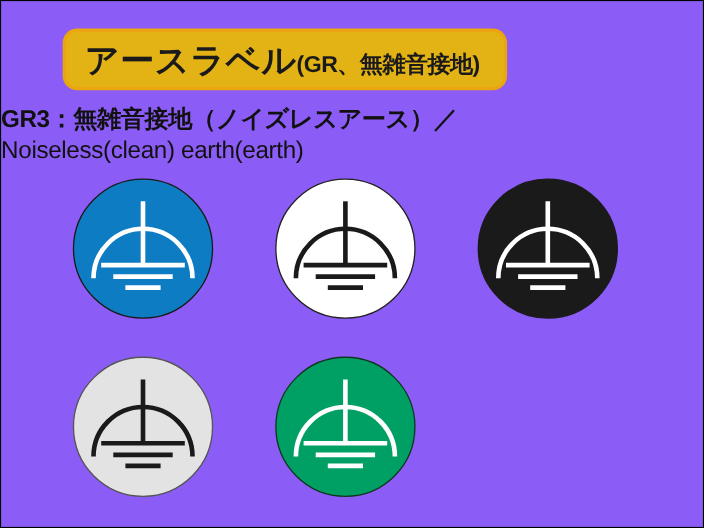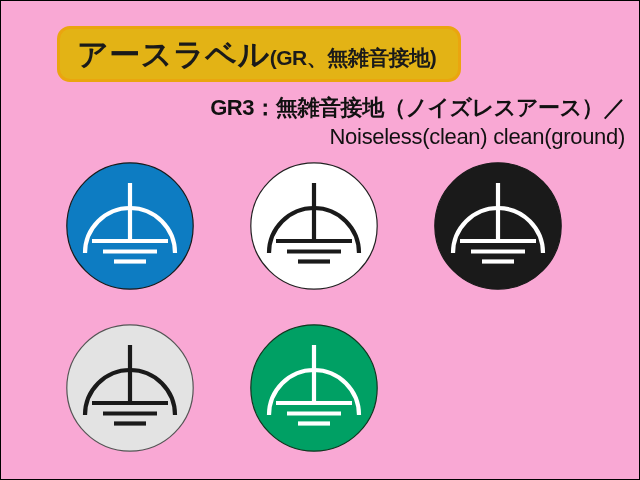--- a/index.html
+++ b/index.html
@@ -11,21 +11,21 @@
     width: 640px;
     height: 480px;
     font-family: "Liberation Sans", "DejaVu Sans", sans-serif;
     overflow: hidden;
   }
   #slide {
     position: relative;
     width: 638px;
     height: 478px;
     border: 1px solid #000000;
-    background: #f9a8d4;
+    background: #8b5cf6;
     box-sizing: content-box;
     overflow: hidden;
   }
 
   
   .banner {
     position: absolute;
     left: 56px;
     top: 25px;
     width: 404px;
@@ -55,21 +55,20 @@
     font-weight: bold;
     letter-spacing: -0.5px;
   }
 
   
   .subtitle {
     position: absolute;
     left: 0px;
     top: 92px;
     width: 632px;
-    text-align: right;
     padding-right: 8px;
     box-sizing: border-box;
     color: #111111;
     line-height: 1.32;
   }
   .subtitle-line1 {
     font-size: 22px;
     font-weight: bold;
     letter-spacing: -0.4px;
     white-space: nowrap;
@@ -111,21 +110,21 @@
 
   <div class="banner">
     <div class="banner-text">
       <span class="banner-main">アースラベル</span>
         <span class="banner-sub">(GR、無雑音接地)</span>
     </div>
   </div>
 
   <div class="subtitle">
     <div class="subtitle-line1">GR3：無雑音接地（ノイズレスアース）／</div>
-    <div class="subtitle-line2">Noiseless(clean) clean(ground)</div>
+    <div class="subtitle-line2">Noiseless(clean) earth(earth)</div>
   </div>
 
   <div class="icon-grid">
     <div class="icon-row">
       <div class="icon-cell">
           <svg viewBox="0 0 130 130">
             <circle cx="65" cy="65" r="63.2" fill="#0d7cc2" stroke="#1a1a1a" stroke-width="1.2"></circle>
             <path d="M 20 92 A 45 45 0 0 1 110 92" fill="none" stroke="#ffffff" stroke-width="4.2" stroke-linecap="butt"></path>
             <line x1="65" y1="22" x2="65" y2="80" stroke="#ffffff" stroke-width="4.2"></line>
             <line x1="27" y1="80" x2="103" y2="80" stroke="#ffffff" stroke-width="4.2"></line>

